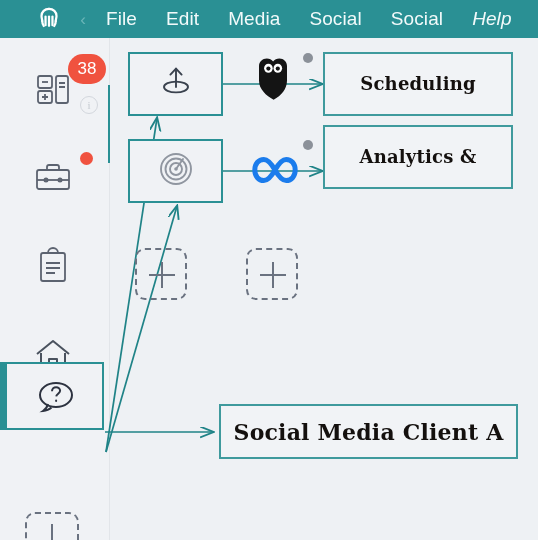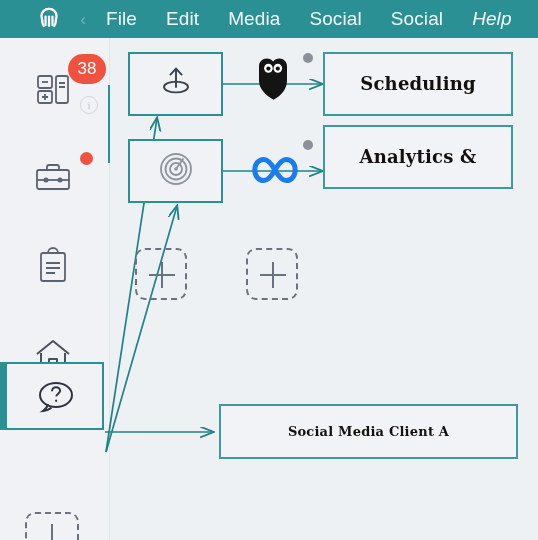--- a/index.html
+++ b/index.html
@@ -182,21 +182,21 @@
     background: #f1f3f6;
     box-sizing: border-box;
     display: flex;
     align-items: center;
     justify-content: center;
     font-family: "DejaVu Serif", "Liberation Serif", serif;
     font-weight: bold;
     color: #14100e;
   }
   .label-2line { font-size: 18px; line-height: 1.30; letter-spacing: 0.2px; }
-  .label-1line { font-size: 13px; letter-spacing: 0.2px; }
+  .label-1line { font-size: 22px; letter-spacing: 0.2px; }
 
   .placeholder {
     position: absolute;
     border: 2px dashed #6a7280;
     border-radius: 10px;
     box-sizing: border-box;
   }
   .placeholder .hplus,
   .placeholder .vplus {
     position: absolute;

